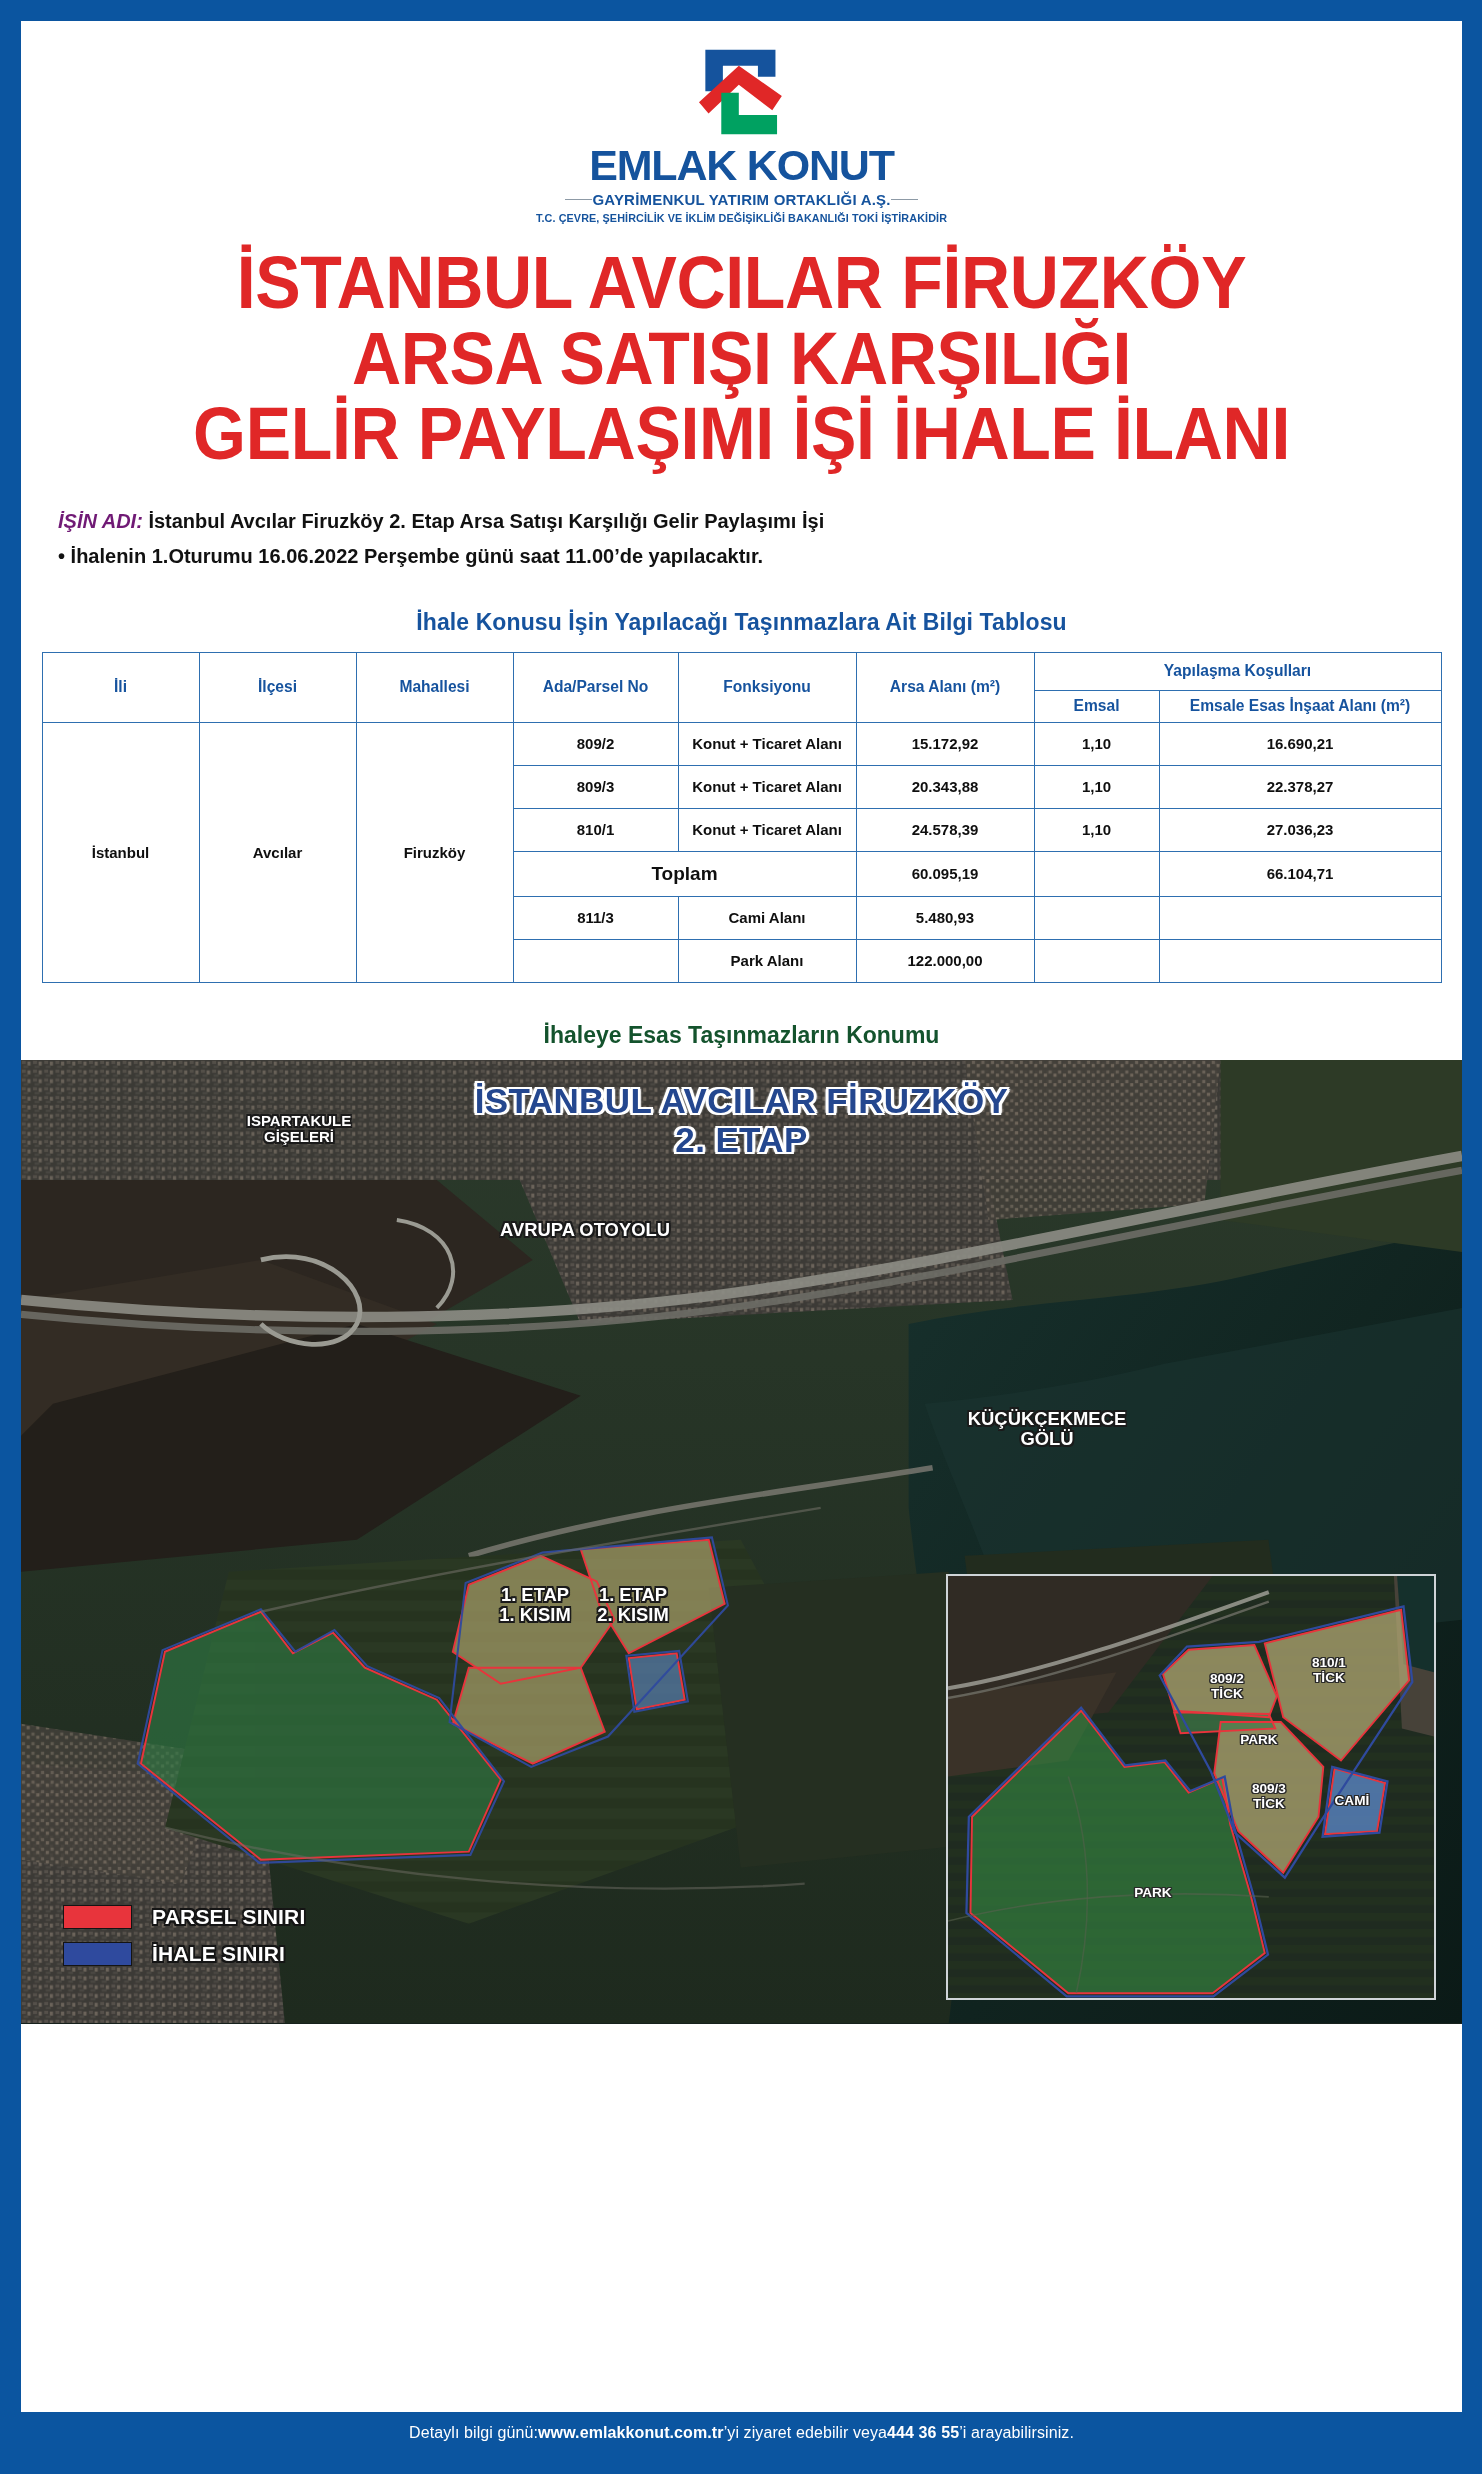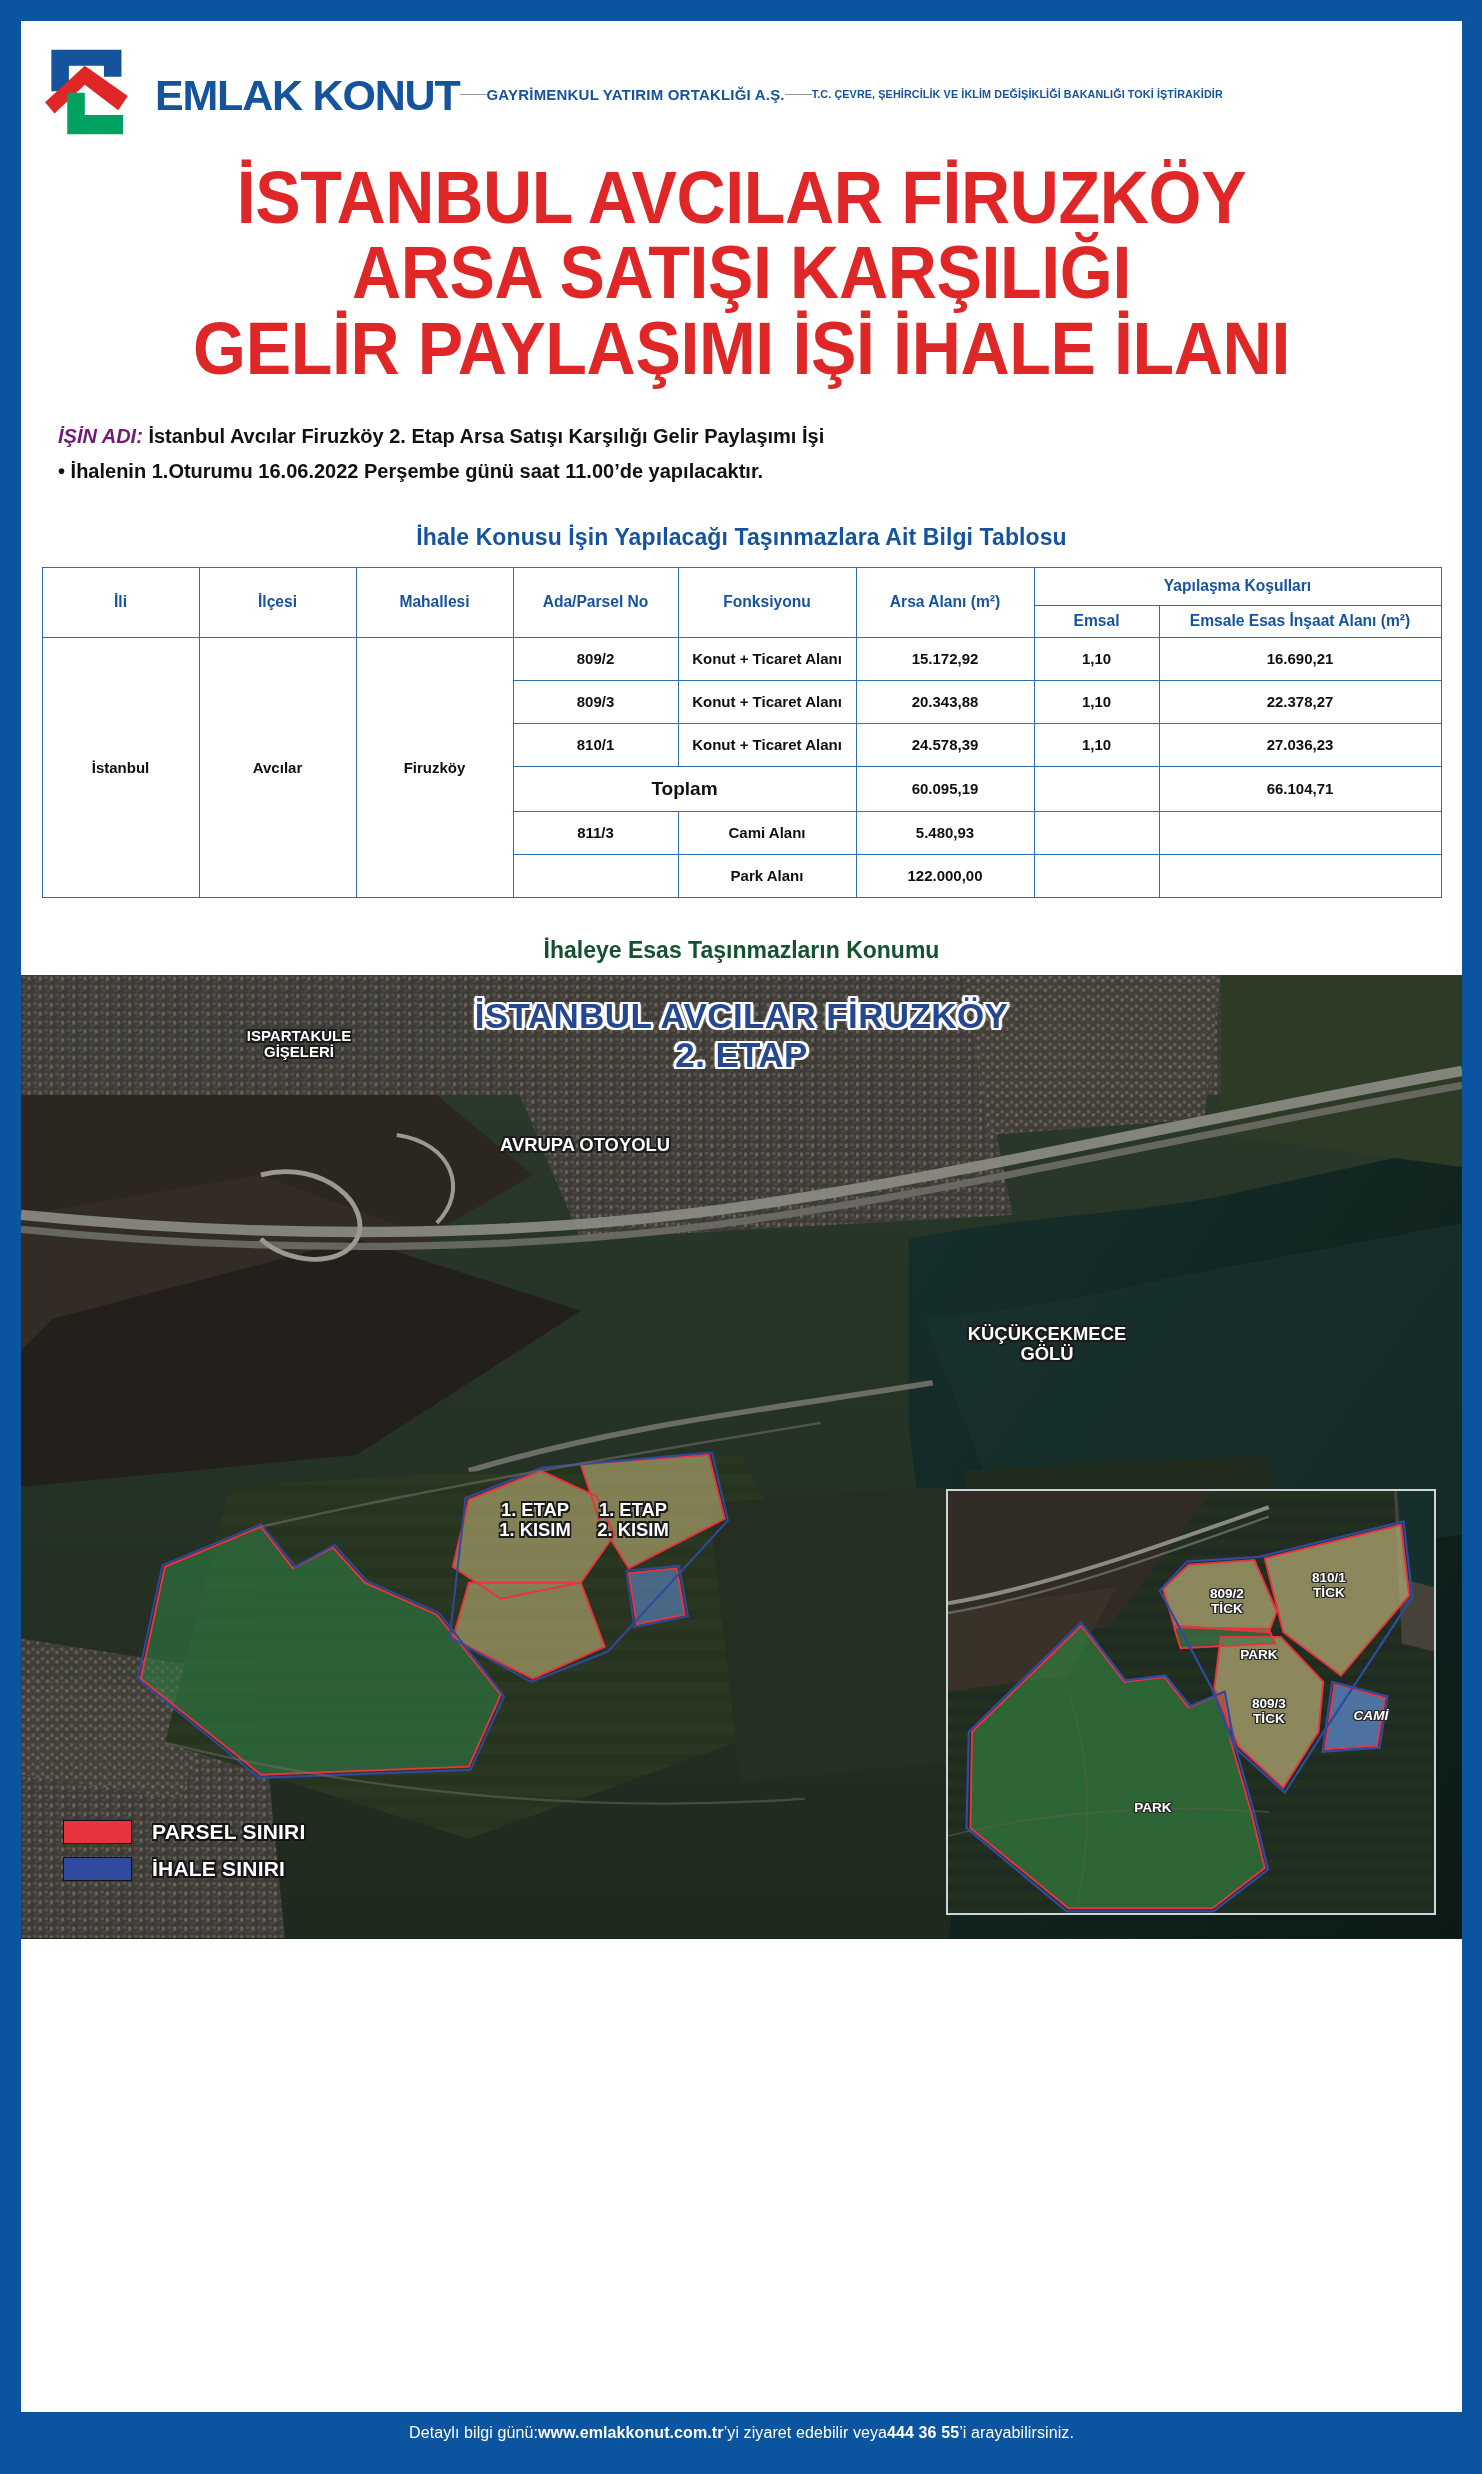--- a/index.html
+++ b/index.html
@@ -18,21 +18,21 @@
     padding:21px 21px 0 21px;
   }
   #sheet{
     position:relative;
     width:100%; height:2433px;
     background:#ffffff;
     display:flex; flex-direction:column;
   }
 
   
-  .logo-wrap{ margin-top:24px; display:flex; flex-direction:row; align-items:center; }
+  .logo-wrap{ margin-top:24px; display:flex; flex-direction:column; align-items:center; }
   .logo-mark{ width:134px; height:94px; }
   .logo-name{
     margin-top:6.4px;
     font-size:43px; font-weight:700; letter-spacing:-1.2px;
     color:#15539d; line-height:.95;
     font-family:"Liberation Sans", sans-serif;
   }
   .logo-sub{
     display:flex; align-items:center; 
     margin-top:4.8px;
@@ -480,21 +480,21 @@
           <path d="M150 250 C180 340 180 430 160 520" stroke="#58604e" stroke-width="2" fill="none" opacity=".5"></path>
         </svg>
 
         <div class="ins-label" style="left:240px; top:96px; width:77px;">809/2
 TİCK</div>
         <div class="ins-label" style="left:342px; top:80px; width:77px;">810/1
 TİCK</div>
         <div class="ins-label" style="left:272px; top:157px; width:77px;">PARK</div>
         <div class="ins-label" style="left:282px; top:206px; width:77px;">809/3
 TİCK</div>
-        <div class="ins-label" style="left:388px; top:218px; width:69px;font-style:italic;">CAMİ</div>
+        <div class="ins-label" style="left:369px; top:218px; width:69px;">CAMİ</div>
         <div class="ins-label" style="left:166px; top:310px; width:77px;">PARK</div>
       </div>
     </div>
 
     <div class="footer">
       <span>Detaylı bilgi günü: </span>
         <b>www.emlakkonut.com.tr</b>
         <span>’yi ziyaret edebilir veya </span>
         <b>444 36 55</b>
         <span>’i arayabilirsiniz.</span>

